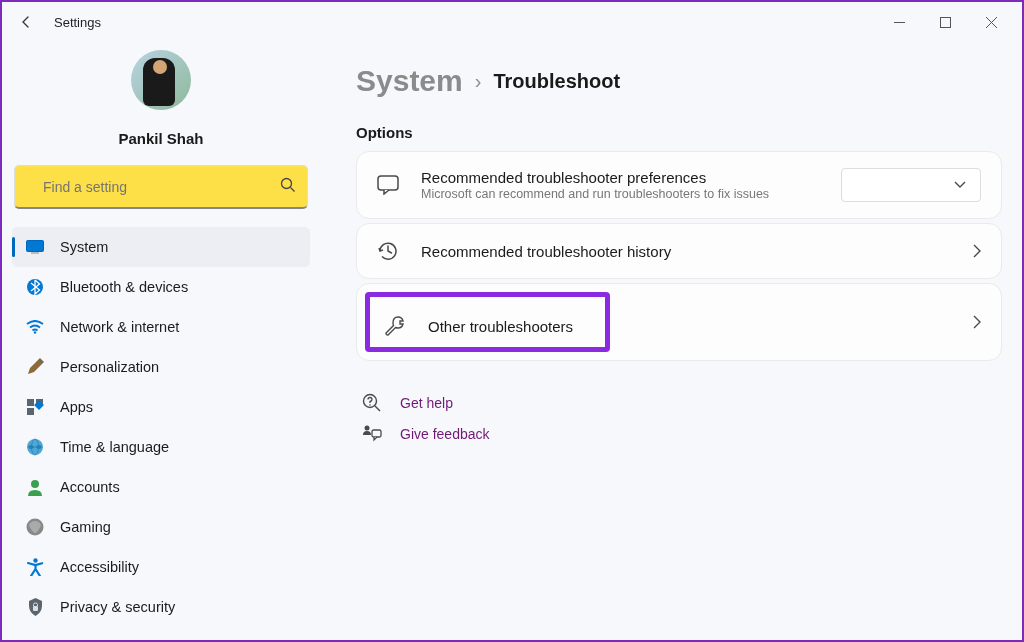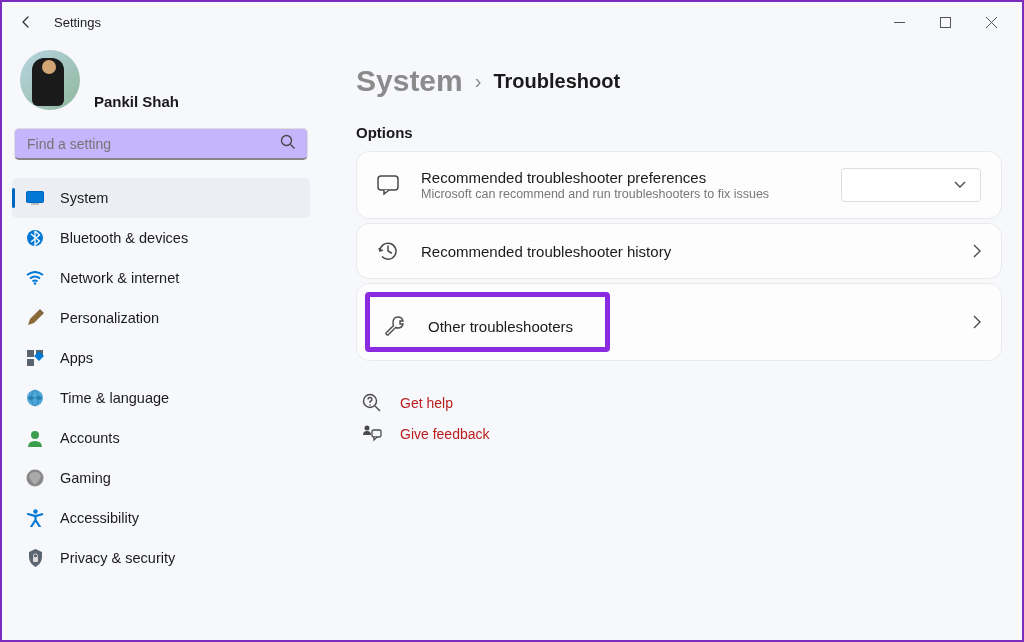--- a/index.html
+++ b/index.html
@@ -7,28 +7,28 @@
     
     .titlebar { height: 40px; display: flex; align-items: center; padding: 0 8px; }
     .back-btn { width: 32px; height: 32px; display: flex; align-items: center; justify-content: center; cursor: pointer; border-radius: 4px; }
     .title-text { margin-left: 12px; font-size: 13px; color: #222; }
     .win-controls { margin-left: auto; display: flex; }
     .win-btn { width: 46px; height: 32px; display: flex; align-items: center; justify-content: center; cursor: pointer; color: #555; }
     
     .app-body { display: flex; height: calc(642px - 40px); }
     
     .sidebar { width: 318px; padding: 4px 10px 0 10px; overflow-y: auto; }
-    .profile { display: flex; align-items: flex-end; gap: 14px; padding: 4px 8px 18px 8px; }
+    .profile { display: flex; align-items: center; gap: 20px; padding: 4px 8px 18px 8px; flex-direction: column; }
     .avatar { width: 60px; height: 60px; border-radius: 50%; background: linear-gradient(135deg, #b8d4e3 0%, #8fb89b 100%); position: relative; overflow: hidden; }
     .avatar::before { content: ''; position: absolute; left: 12px; top: 8px; width: 32px; height: 48px; background: #1a1a1a; border-radius: 12px 12px 6px 6px; }
     .avatar::after { content: ''; position: absolute; left: 22px; top: 10px; width: 14px; height: 14px; background: #d4a574; border-radius: 50%; }
     .username { font-size: 15px; font-weight: 600; color: #1a1a1a; }
     
     .search-wrap { position: relative; margin: 0 2px 18px 2px; }
-    .search-input { width: 100%; height: 32px; border: 1px solid #ddd; border-bottom: 2px solid #868686; border-radius: 5px; padding: 0 40px 0 12px; font-size: 14px; background: #c4b5fd; color: #666; outline: none; }
+    .search-input { width: 100%; height: 44px; border: 1px solid #ddd; border-bottom: 2px solid #868686; border-radius: 5px; padding: 0 40px 0 28px; font-size: 14px; background: #fde047; color: #666; outline: none; }
     .search-icon-pos { position: absolute; right: 12px; top: 50%; transform: translateY(-50%); color: #555; }
     
     .nav-list { list-style: none; }
     .nav-item { display: flex; align-items: center; gap: 16px; height: 40px; padding: 0 14px; border-radius: 5px; cursor: pointer; font-size: 14.5px; color: #1c1c1c; position: relative; }
     .nav-item.active { background: #eceef3; }
     .nav-item.active::before { content: ''; position: absolute; left: 0; top: 10px; bottom: 10px; width: 3px; background: #0067c0; border-radius: 2px; }
     .nav-icon { width: 18px; height: 18px; display: flex; align-items: center; justify-content: center; flex-shrink: 0; }
     
     .content { flex: 1; padding: 22px 20px 0 36px; overflow-y: auto; }
     .breadcrumb { display: flex; align-items: center; gap: 12px; margin-bottom: 26px; }
@@ -46,21 +46,21 @@
     .card-end { margin-left: auto; display: flex; align-items: center; }
     .dropdown { width: 140px; height: 34px; border: 1px solid #ddd; border-radius: 4px; background: #fff; display: flex; align-items: center; justify-content: flex-end; padding: 0 14px; }
     .chevron { color: #4a4a4a; }
     
     .highlight-box { border: 5px solid #8a2be2; border-radius: 4px; display: inline-flex; align-items: center; gap: 22px; padding: 18px 32px 10px 14px; margin-right: auto; }
     .card.hl { padding: 8px 20px 8px 8px; }
     
     .footer-links { margin-top: 26px; }
     .flink { display: flex; align-items: center; gap: 18px; padding: 6px 6px; font-size: 14px; }
     .flink-icon { width: 20px; color: #4a4a4a; display: flex; align-items: center; justify-content: center; }
-    .flink a { color: #b91c1c; text-decoration: none; cursor: pointer; }
+    .flink a { color: #701a75; text-decoration: none; cursor: pointer; }
   </style>
 </head>
 <body>
 
 <div class="titlebar">
   <div class="back-btn">
     <svg width="16" height="16" viewBox="0 0 16 16">
         <path d="M10 3 L5 8 L10 13" stroke="#333" stroke-width="1.3" fill="none" stroke-linecap="round"></path>
       </svg>
   </div>

